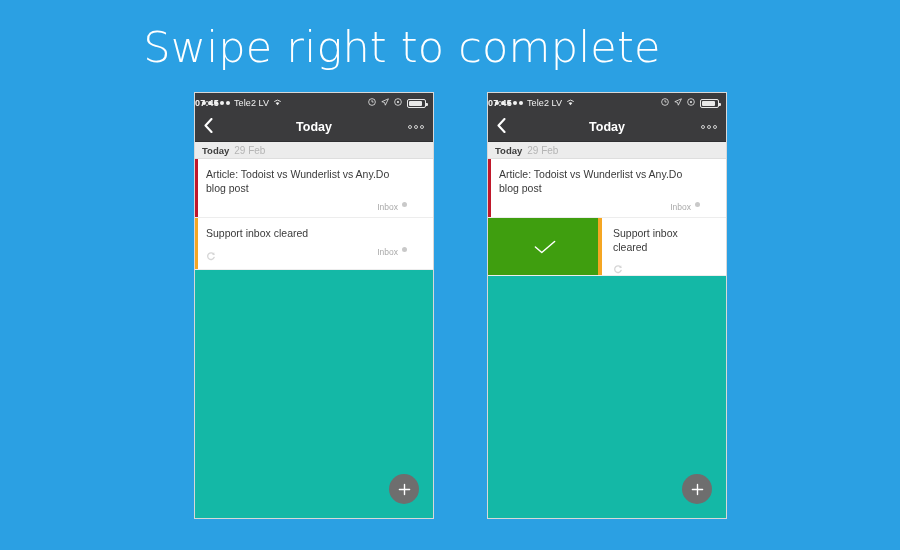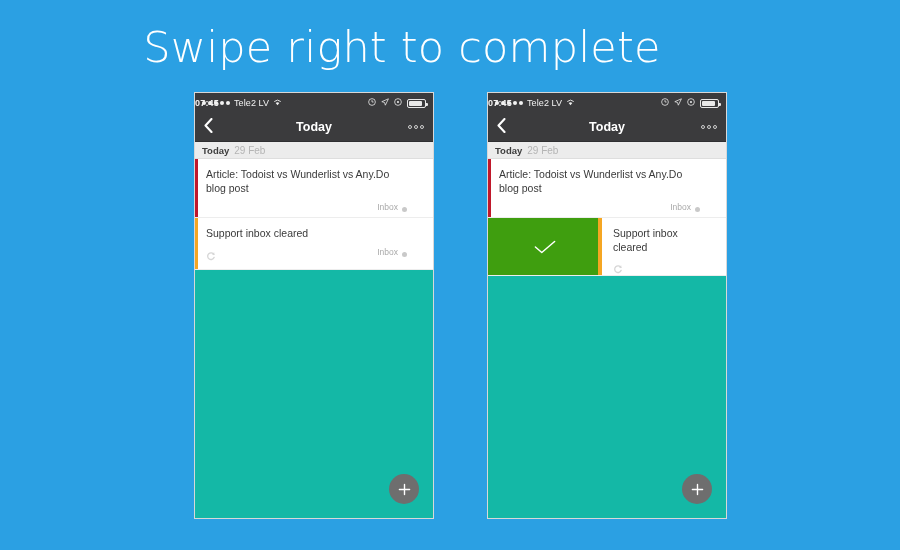--- a/index.html
+++ b/index.html
@@ -113,21 +113,21 @@
   }
   .task-title {
     font-size: 10.5px; color: #3a3a3a; line-height: 1.32;
     padding-right: 4px;
   }
   .task-foot {
     display: flex; align-items: center;
     margin-top: 6px;
   }
   .repeat-icon { width: 10px; height: 10px; opacity: .55; }
-  .meta { margin-left: auto; display: flex; align-items: flex-end; gap: 4px; }
+  .meta { margin-left: auto; display: flex; align-items: flex-start; gap: 4px; }
   .meta-label { font-size: 8.5px; color: #aaaaaa; }
   .meta-dot { width: 5px; height: 5px; border-radius: 50%; background: #c9c9c9; display: block; }
 
   
   .task.swiped { padding: 0; display: flex; min-height: 47px; border-bottom: 1px solid #ededed; }
   .swipe-green {
     width: 114px; background: #3f9e0f;
     display: flex; align-items: center; justify-content: center;
     position: relative;
   }

